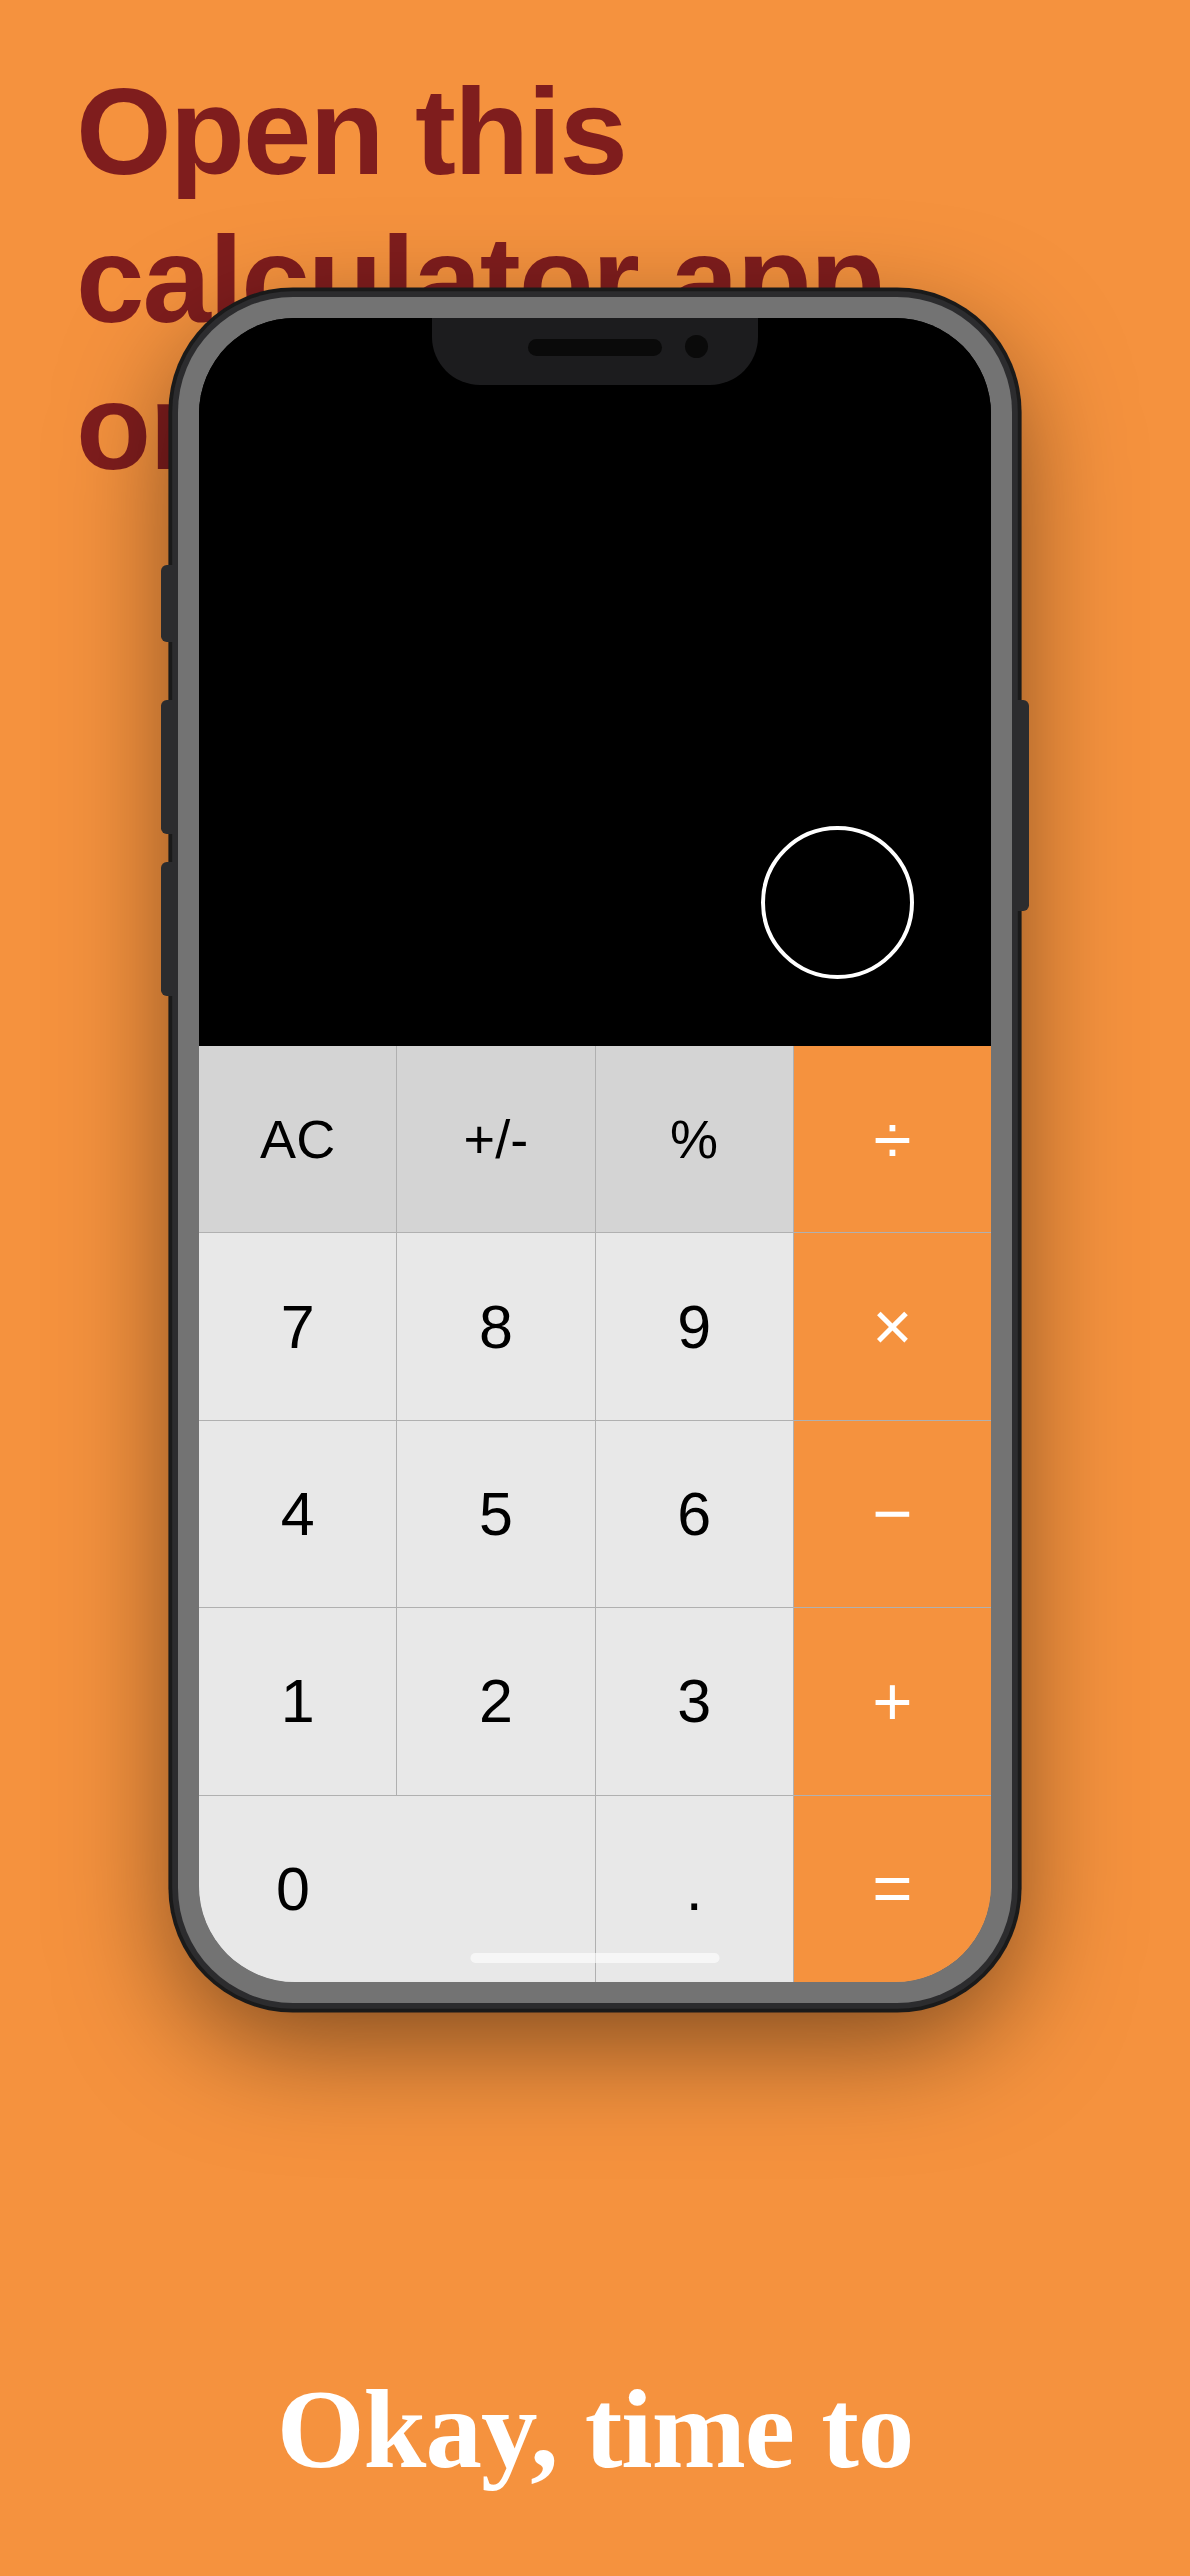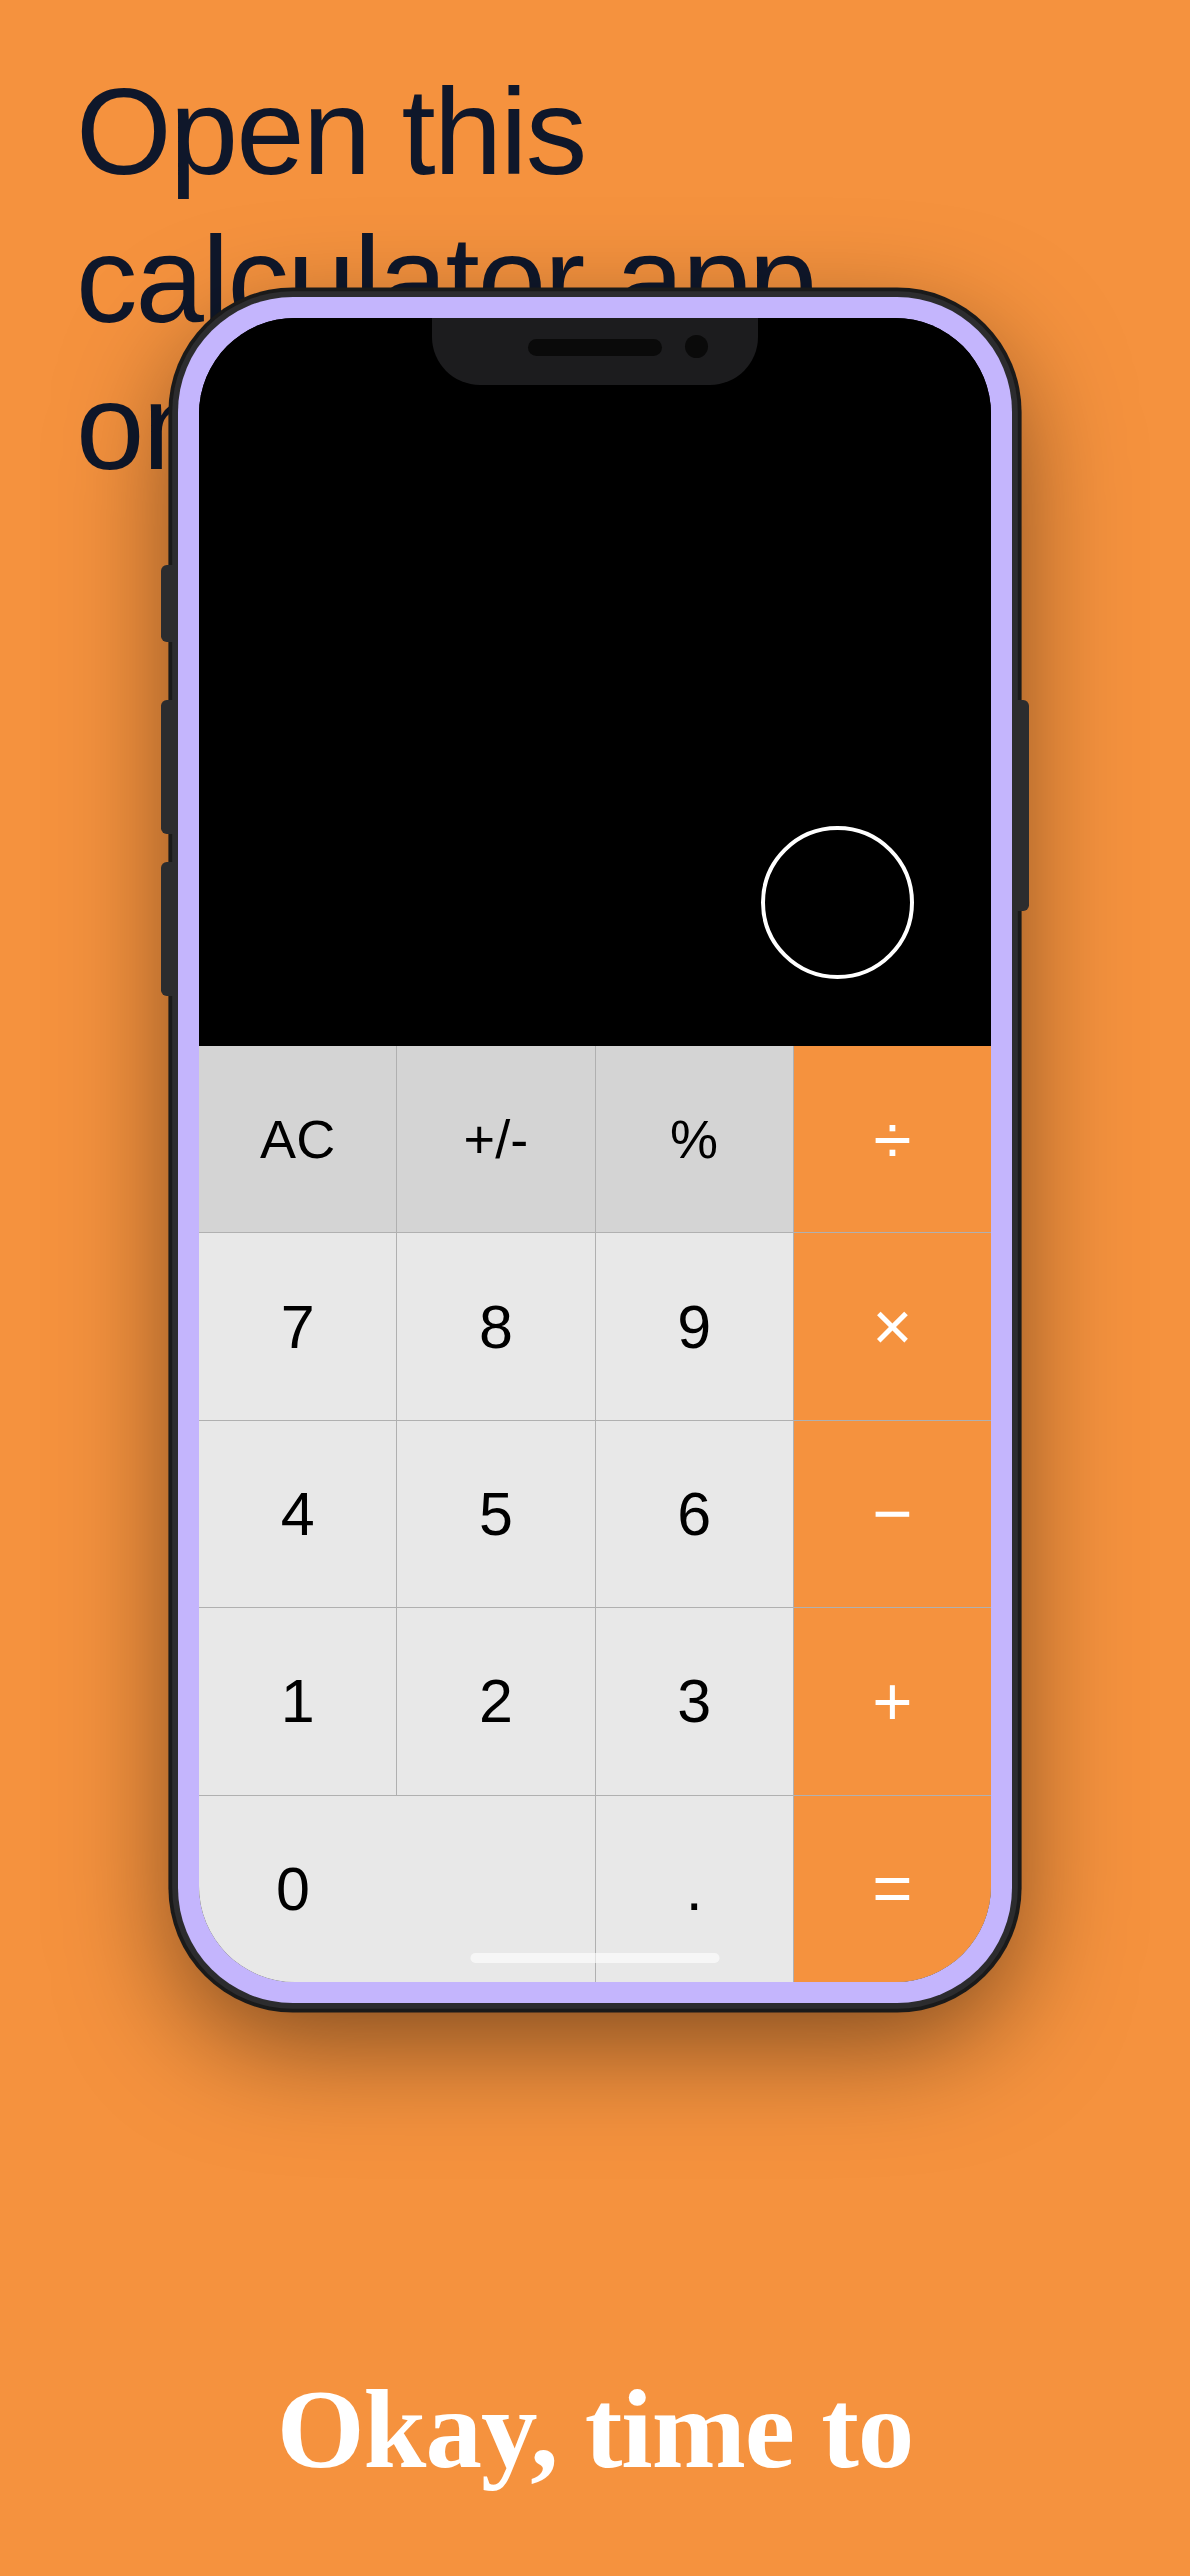--- a/index.html
+++ b/index.html
@@ -14,44 +14,44 @@
       background-color: #F5923E;
       font-family: -apple-system, 'Helvetica Neue', Arial, sans-serif;
       position: relative;
       overflow: hidden;
     }
 
     .headline {
       position: absolute;
       top: 58px;
       left: 76px;
-      color: #0f172a;
+      color: #7f1d1d;
       font-size: 123px;
-      font-weight: 400;
+      font-weight: 700;
       line-height: 1.2;
       letter-spacing: -1.9px;
     }
 
     .phone-container {
       position: absolute;
       top: 297px;
       left: 50%;
       transform: translateX(-50%);
       width: 834px;
       height: 1706px;
     }
 
     
     .phone-shell {
       position: absolute;
       top: 0;
       left: 0;
       width: 100%;
       height: 100%;
-      background: #c4b5fd;
+      background: #737373;
       border-radius: 115px;
       box-shadow:
         0 0 0 5.8px #2C2C2E,
         0 0 0 9.6px #1A1A1A,
         0 38px 115px rgba(0,0,0,0.5);
     }
 
     
     .side-button-left-top {
       position: absolute;

